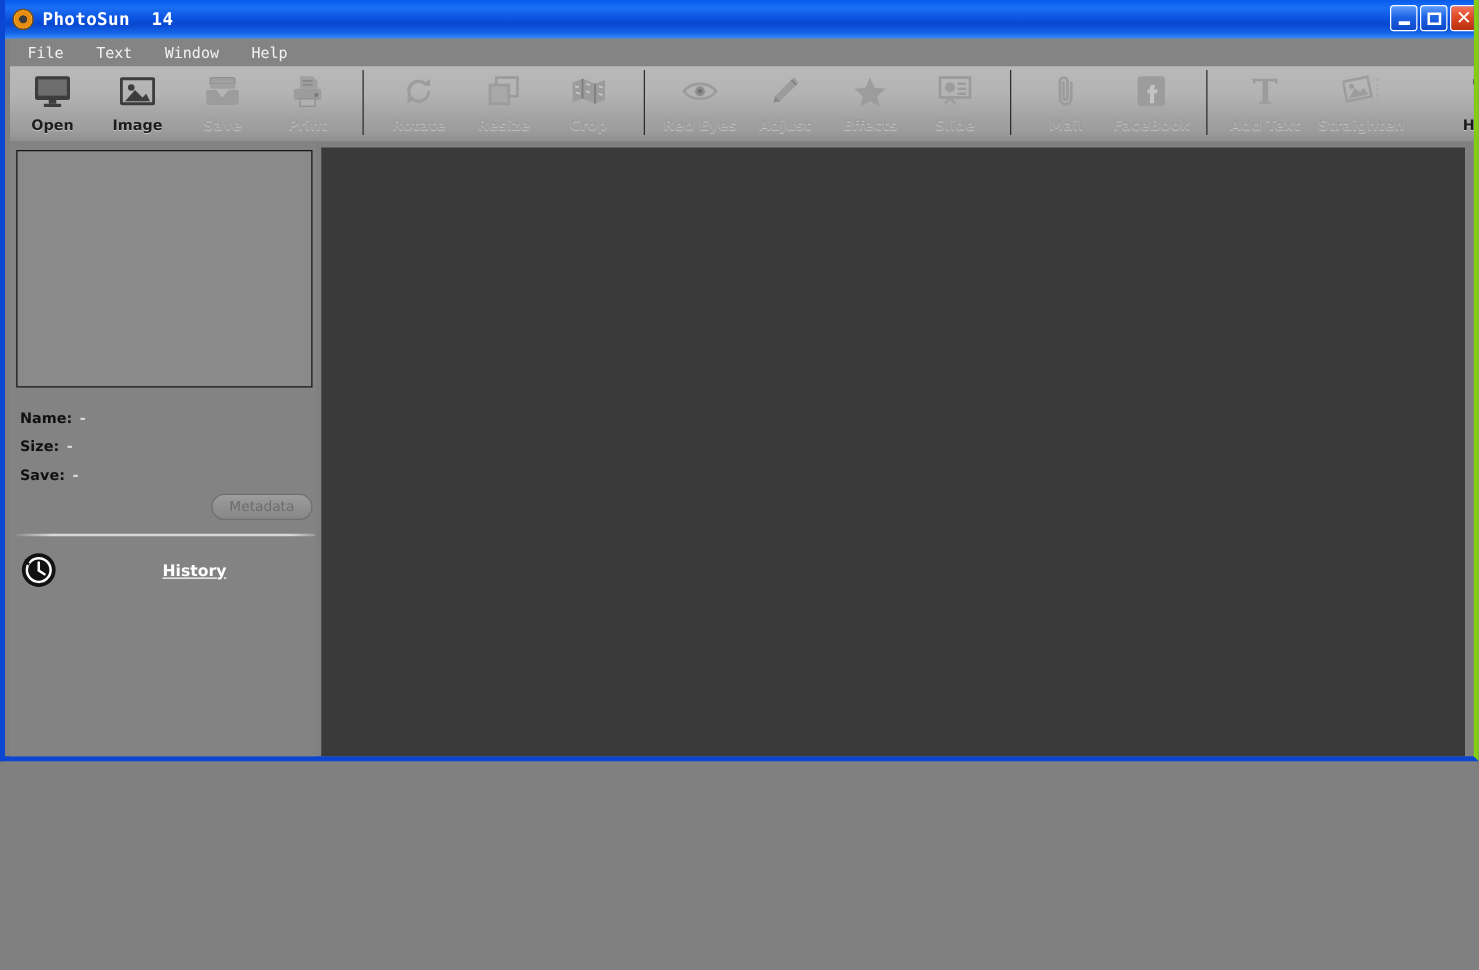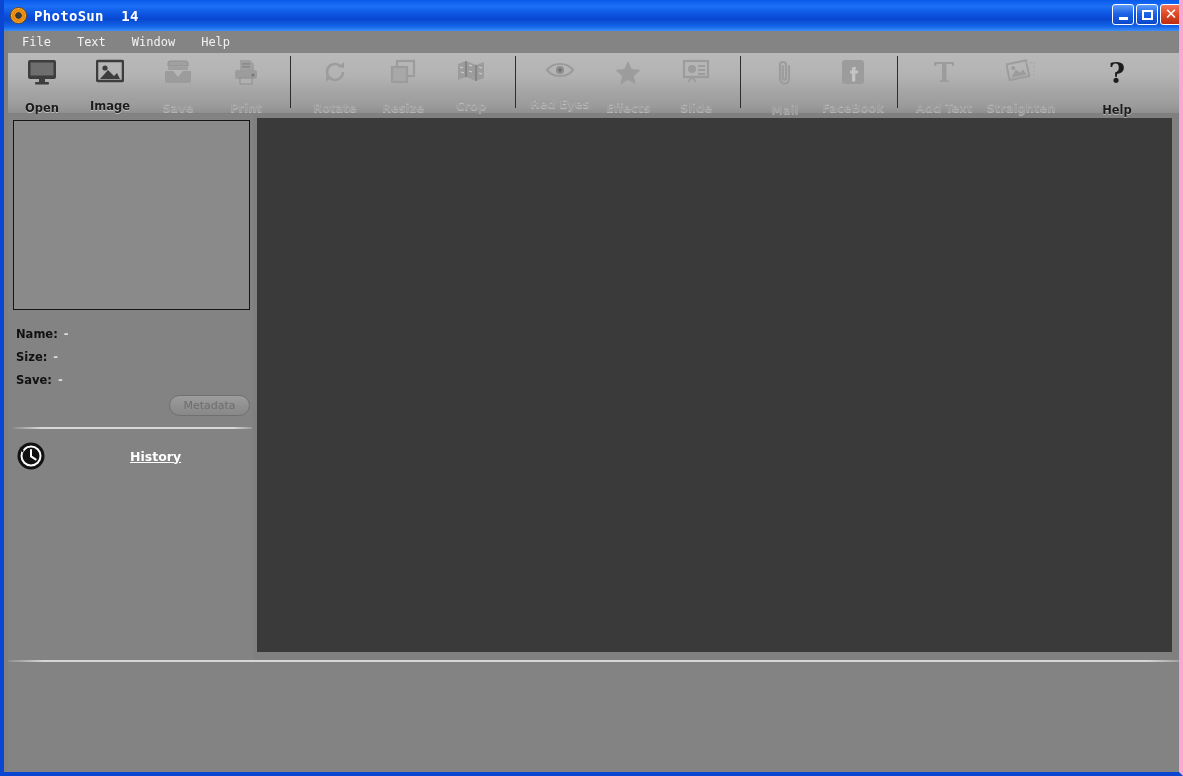--- a/index.html
+++ b/index.html
@@ -12,24 +12,24 @@
     height: 776px;
     font-family: "DejaVu Sans", sans-serif;
     overflow: hidden;
   }
 
   
   #window {
     position: absolute;
     left: 0; top: 0;
     width: 1183px;
-    height: 776px;
+    height: 609px;
     box-sizing: border-box;
     border-left: 4px solid #0a46d2;
-    border-right: 4px solid #f9a8d4;
+    border-right: 4px solid #84cc16;
     border-bottom: 4px solid #0a46d2;
     background: #808080;
     overflow: hidden;
   }
 
   
   #titlebar {
     position: absolute;
     left: 0; top: 0;
     width: 1183px;
@@ -151,21 +151,21 @@
     padding-top: 6px;
     box-sizing: border-box;
   }
   .tbtn .ico {
     height: 28px;
     display: flex;
     align-items: center;
     justify-content: center;
   }
   .tbtn .lbl {
-    margin-top: 16px;
+    margin-top: 6px;
     font-family: "DejaVu Sans", sans-serif;
     font-size: 11.5px;
     font-weight: bold;
     color: #9d9d9d;
     text-shadow: 0 1px 0 rgba(255,255,255,0.35);
     white-space: nowrap;
   }
   .tbtn.on .lbl { color: #1c1c1c; text-shadow: 0 1px 0 rgba(255,255,255,0.45); }
   .tbtn svg { display: block; }
 
@@ -398,20 +398,30 @@
         <div class="ico">
           <svg width="30" height="22" viewBox="0 0 30 22">
             <path d="M2 11 C8 3, 22 3, 28 11 C22 19, 8 19, 2 11 Z" fill="none" stroke="#9c9c9c" stroke-width="2.2"></path>
             <circle cx="15" cy="11" r="4" fill="#8e8e8e"></circle>
             <circle cx="15" cy="11" r="1.8" fill="#6f6f6f"></circle>
           </svg>
         </div>
         <div class="lbl">Red Eyes</div>
       </div>
 
+      <div class="tbtn">
+        <div class="ico">
+          <svg width="28" height="26" viewBox="0 0 28 26">
+            <path d="M21 2 l4 4 l-15 15 l-5 1 l1 -5 z" fill="#9c9c9c"></path>
+            <path d="M19 4 l4 4" stroke="#7f7f7f" stroke-width="1.4"></path>
+            <path d="M5 22 l1 -5 l4 4 z" fill="#8a8a8a"></path>
+          </svg>
+        </div>
+        <div class="lbl">Adjust</div>
+      </div>
 
       <div class="tbtn">
         <div class="ico">
           <svg width="28" height="26" viewBox="0 0 28 26">
             <path d="M14 2 L17.6 10.1 L26.5 11 L19.8 17 L21.7 25.5 L14 21 L6.3 25.5 L8.2 17 L1.5 11 L10.4 10.1 Z" fill="#9c9c9c"></path>
           </svg>
         </div>
         <div class="lbl">Effects</div>
       </div>
 

